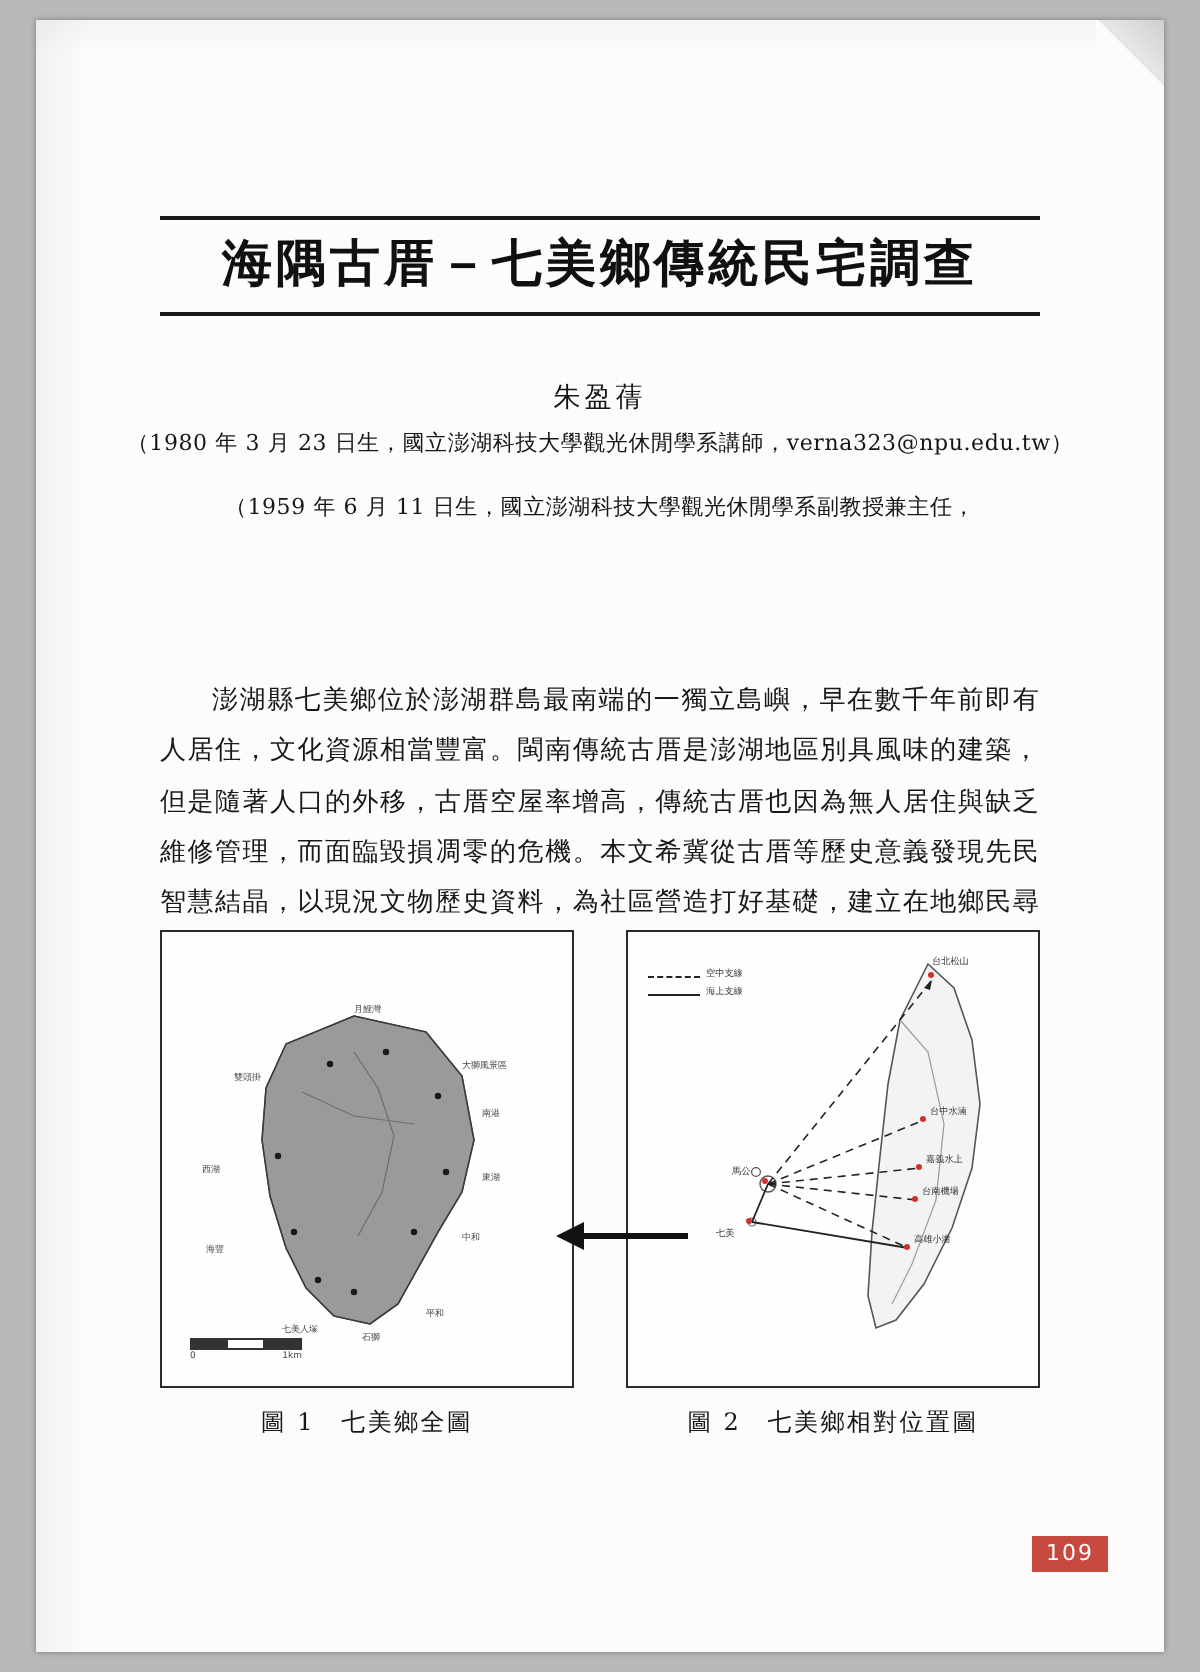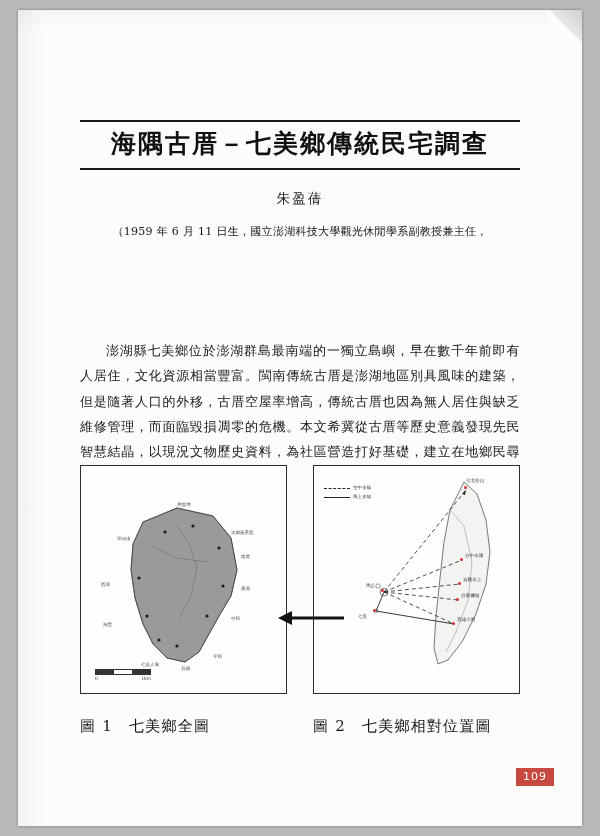--- a/index.html
+++ b/index.html
@@ -35,21 +35,21 @@
     right: 0;
     top: 0;
     width: 34px;
     height: 34px;
     background: linear-gradient(225deg, #cfcfcf 0%, #e8e8e6 48%, #fdfcfa 49%);
   }
   
   .title-block {
     position: absolute;
     left: 62px;
-    top: 110px;
+    top: 98px;
     width: 440px;
     border-top: 2px solid #1a1a1a;
     border-bottom: 2px solid #1a1a1a;
     padding: 7px 0 9px 0;
     text-align: center;
   }
   .title-block .title {
     font-size: 25px;
     letter-spacing: 2px;
     font-weight: bold;
@@ -111,23 +111,23 @@
   }
   .figure-frame {
     width: 205px;
     height: 227px;
     border: 1px solid #2b2b2b;
     background: #fefefe;
     position: relative;
     overflow: hidden;
   }
   .figure-caption {
-    margin-top: 23px;
-    text-align: left;
-    font-size: 15px;
+    margin-top: 9px;
+    text-align: center;
+    font-size: 12px;
     letter-spacing: 1.2px;
     color: #161616;
     font-family: "DejaVu Serif", "Liberation Serif", serif;
   }
   
   .island-wrap { position: absolute; inset: 0; }
   .mini-label {
     position: absolute;
     font-size: 4.5px;
     color: #4a4a4a;
@@ -218,20 +218,21 @@
 <div class="page">
   <div class="page-inner">
     <div class="corner-fold"></div>
 
     <div class="title-block">
       <div class="title">海隅古厝－七美鄉傳統民宅調查</div>
     </div>
 
     <div class="authors">
       <div class="author-name">朱盈蒨</div>
+      <div class="author-meta">（1980 年 3 月 23 日生，國立澎湖科技大學觀光休閒學系講師，verna323@npu.edu.tw）</div>
       <div class="author-block-2">
         <div class="author-meta">（1959 年 6 月 11 日生，國立澎湖科技大學觀光休閒學系副教授兼主任，</div>
       </div>
     </div>
 
     <div class="abstract">澎湖縣七美鄉位於澎湖群島最南端的一獨立島嶼，早在數千年前即有人居住，文化資源相當豐富。閩南傳統古厝是澎湖地區別具風味的建築，但是隨著人口的外移，古厝空屋率增高，傳統古厝也因為無人居住與缺乏維修管理，而面臨毀損凋零的危機。本文希冀從古厝等歷史意義發現先民智慧結晶，以現況文物歷史資料，為社區營造打好基礎，建立在地鄉民尋求對鄉土的情感。</div>
 
     <div class="figures">
 
       <div class="figure">

